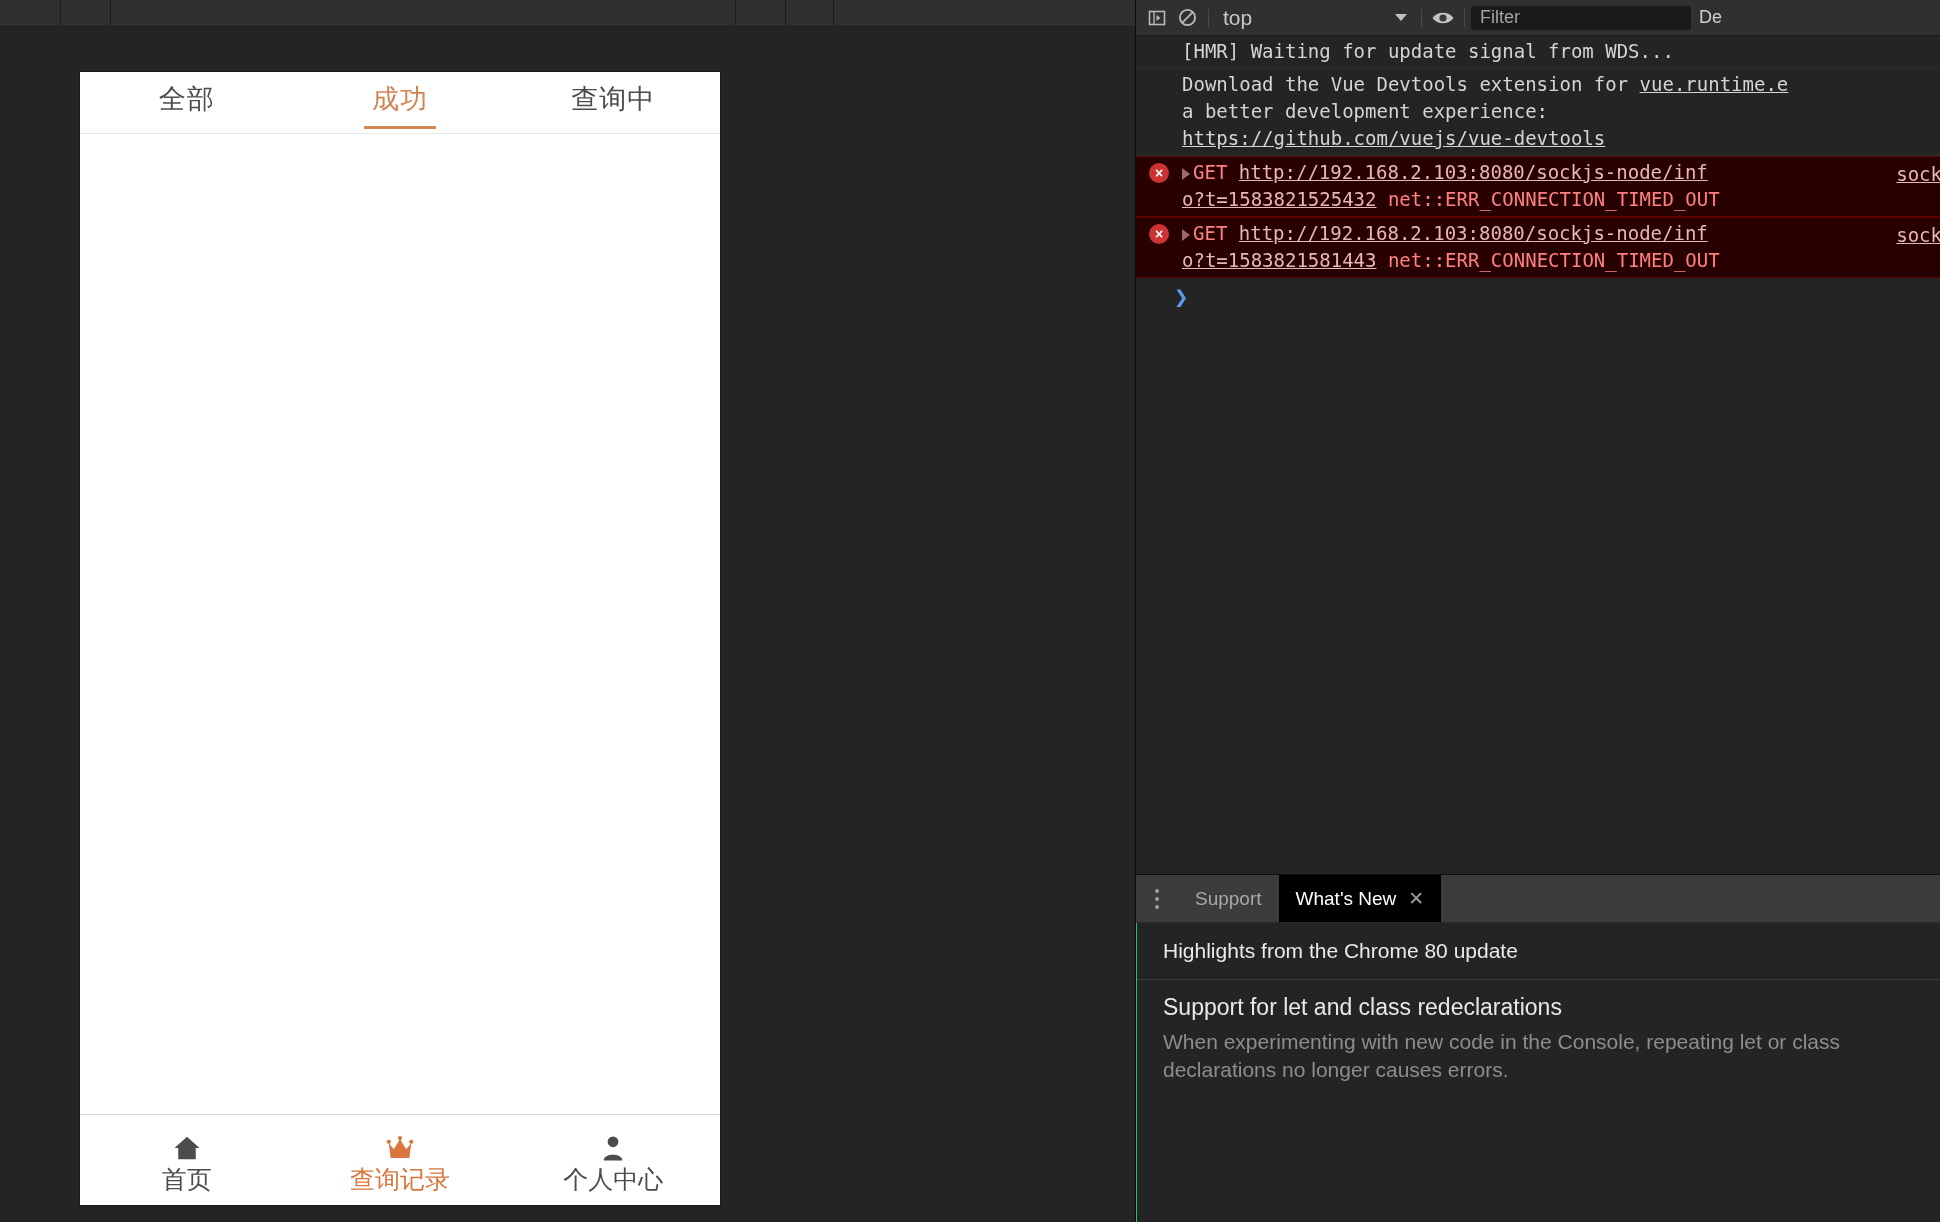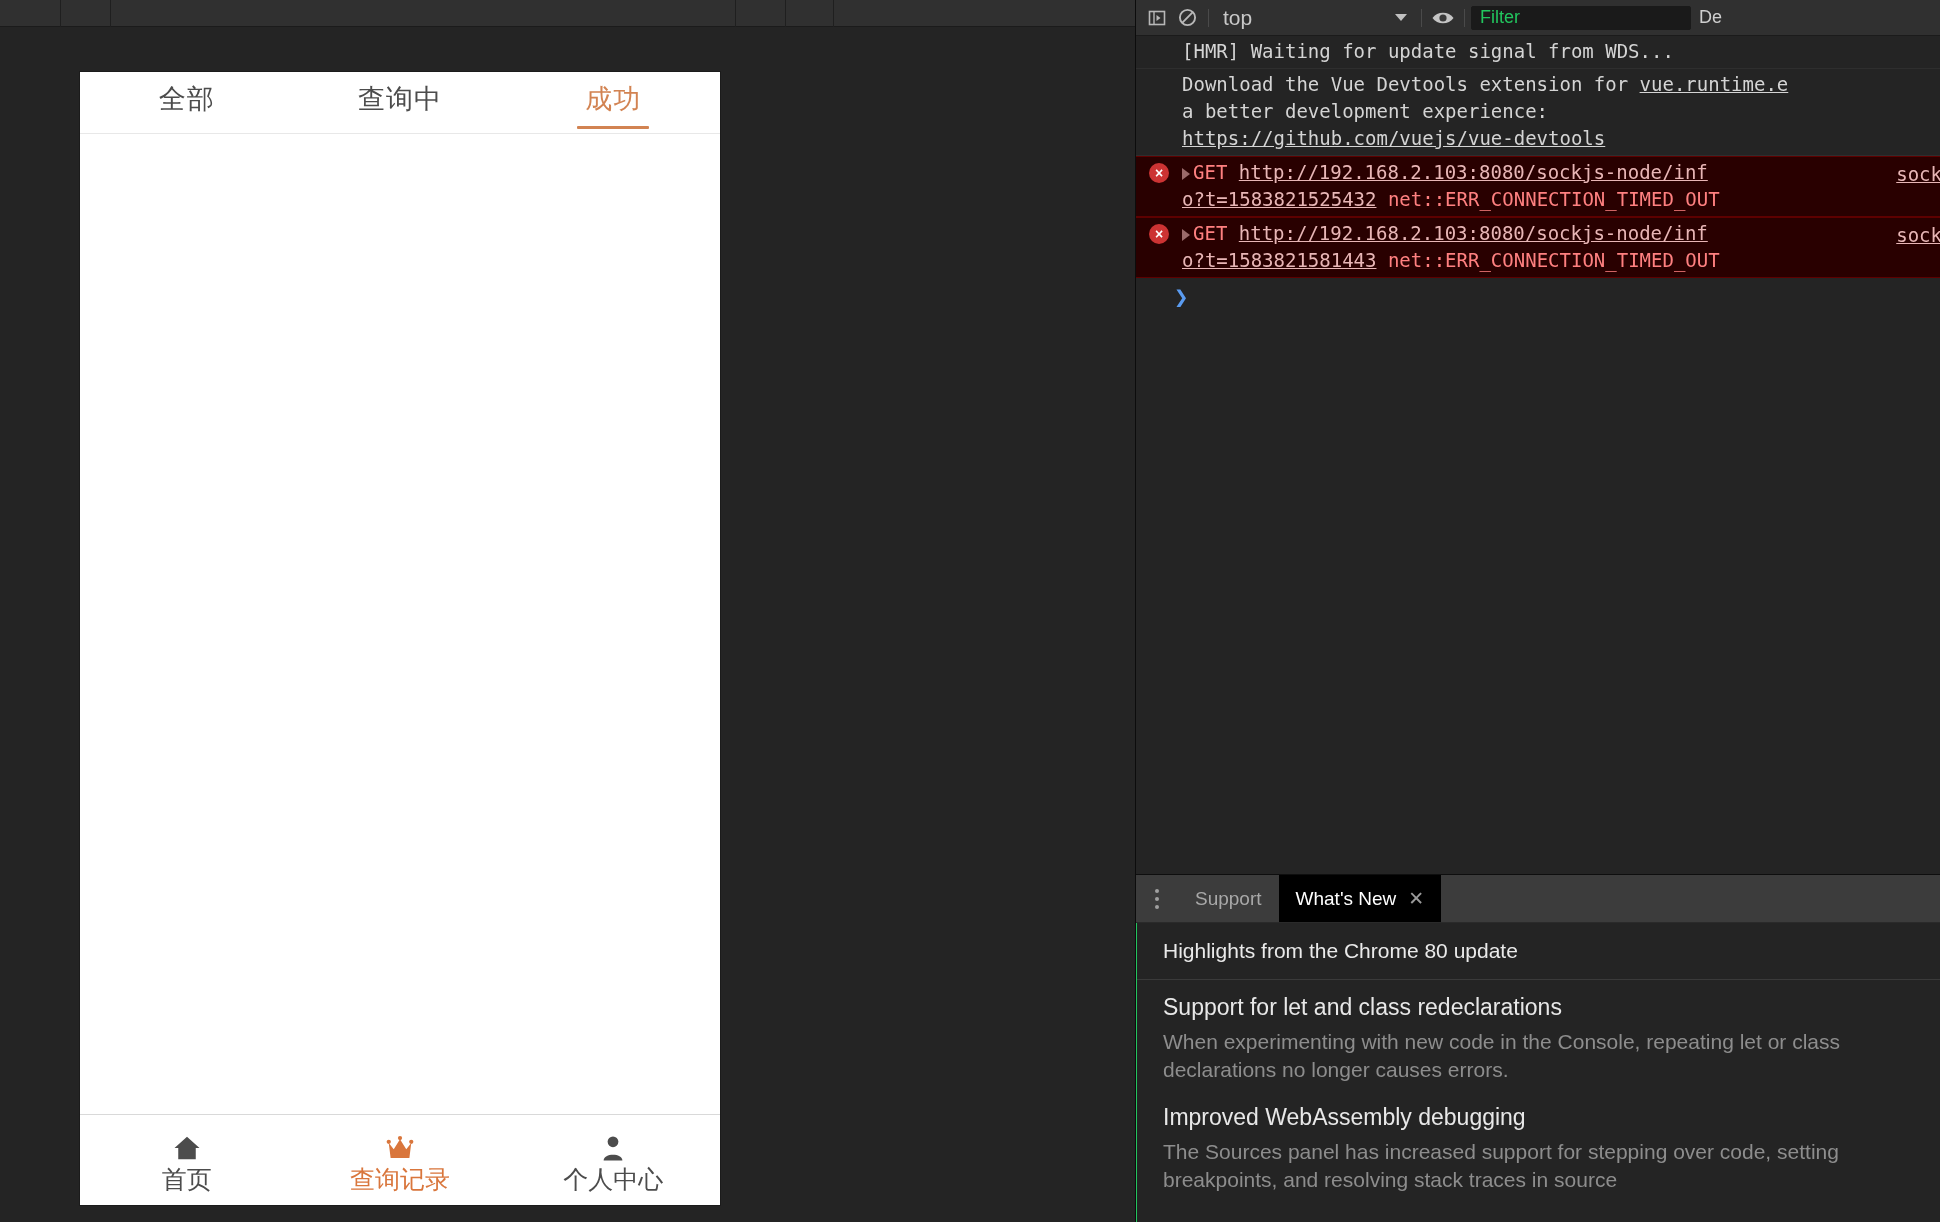--- a/index.html
+++ b/index.html
@@ -98,21 +98,21 @@
     display: flex; align-items: center; justify-content: space-between;
     width: 200px; height: 26px; padding: 0 8px;
     color: #c8c8c8; font-size: 21px; flex: 0 0 200px;
     font-family: "Liberation Sans", sans-serif;
   }
   .tb-caret { width: 0; height: 0; border-left: 6px solid transparent; border-right: 6px solid transparent; border-top: 7px solid #c0c0c0; }
   .tb-filter {
     flex: 0 0 220px; width: 220px; height: 24px; background: #1a1a1a;
     border: 1px solid #1a1a1a; border-radius: 2px;
     display: flex; align-items: center; padding: 0 8px;
-    color: #22c55e; font-size: 18px;
+    color: #a3a3a3; font-size: 18px;
   }
   .tb-text { color: #cfcfcf; font-size: 18px; padding: 0 8px; white-space: nowrap; overflow: hidden; }
 
   
   #console-log {
     flex: 1 1 auto; overflow: hidden;
     background: #242424;
     font-family: "DejaVu Sans Mono", monospace;
     font-size: 19px; line-height: 27px;
   }
@@ -188,25 +188,25 @@
       <div class="emu-div" style="left:785px"></div>
       <div class="emu-div" style="left:833px"></div>
     </div>
 
     <div id="device-frame">
 
       <div id="app-tabs">
         <div class="app-tab">
           <span class="tab-text">全部</span>
         </div>
+        <div class="app-tab active">
+          <span class="tab-text">成功</span>
+        </div>
         <div class="app-tab">
           <span class="tab-text">查询中</span>
-        </div>
-        <div class="app-tab active">
-          <span class="tab-text">成功</span>
         </div>
       </div>
 
       <div id="app-body"></div>
 
       <div id="app-bottom-nav">
 
         <div class="nav-item">
           <svg class="nav-icon" viewBox="0 0 24 24">
             <path d="M12 3 L22 12 L19 12 L19 21 L5 21 L5 12 L2 12 Z" fill="#4c4c4c"></path>
@@ -345,20 +345,16 @@
       </div>
 
       <div id="whatsnew">
         <div class="wn-header">Highlights from the Chrome 80 update</div>
 
         <div class="wn-item">
           <h3>Support for let and class redeclarations</h3>
           <p>When experimenting with new code in the Console, repeating let or class declarations no longer causes errors.</p>
         </div>
 
-        <div class="wn-item">
-          <h3>Improved WebAssembly debugging</h3>
-          <p>The Sources panel has increased support for stepping over code, setting breakpoints, and resolving stack traces in source</p>
-        </div>
       </div>
     </div>
   </div>
 </div>
 
 </body></html>

